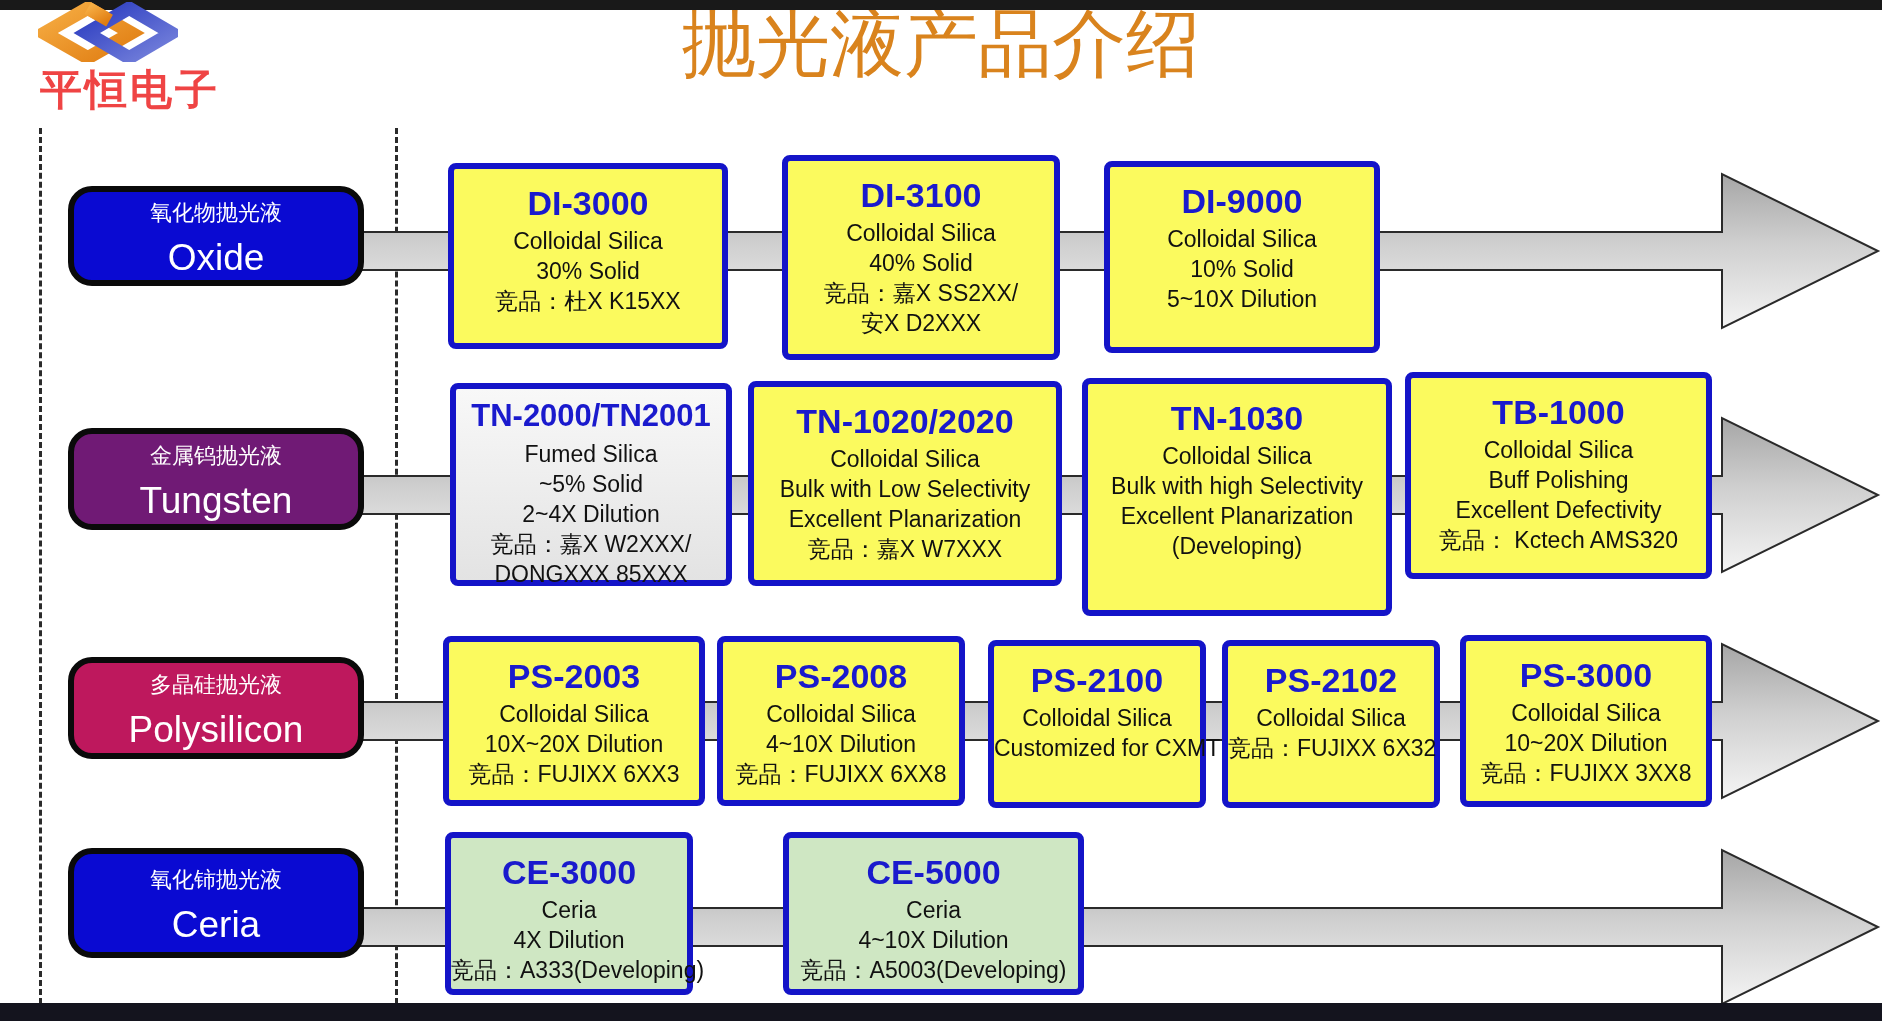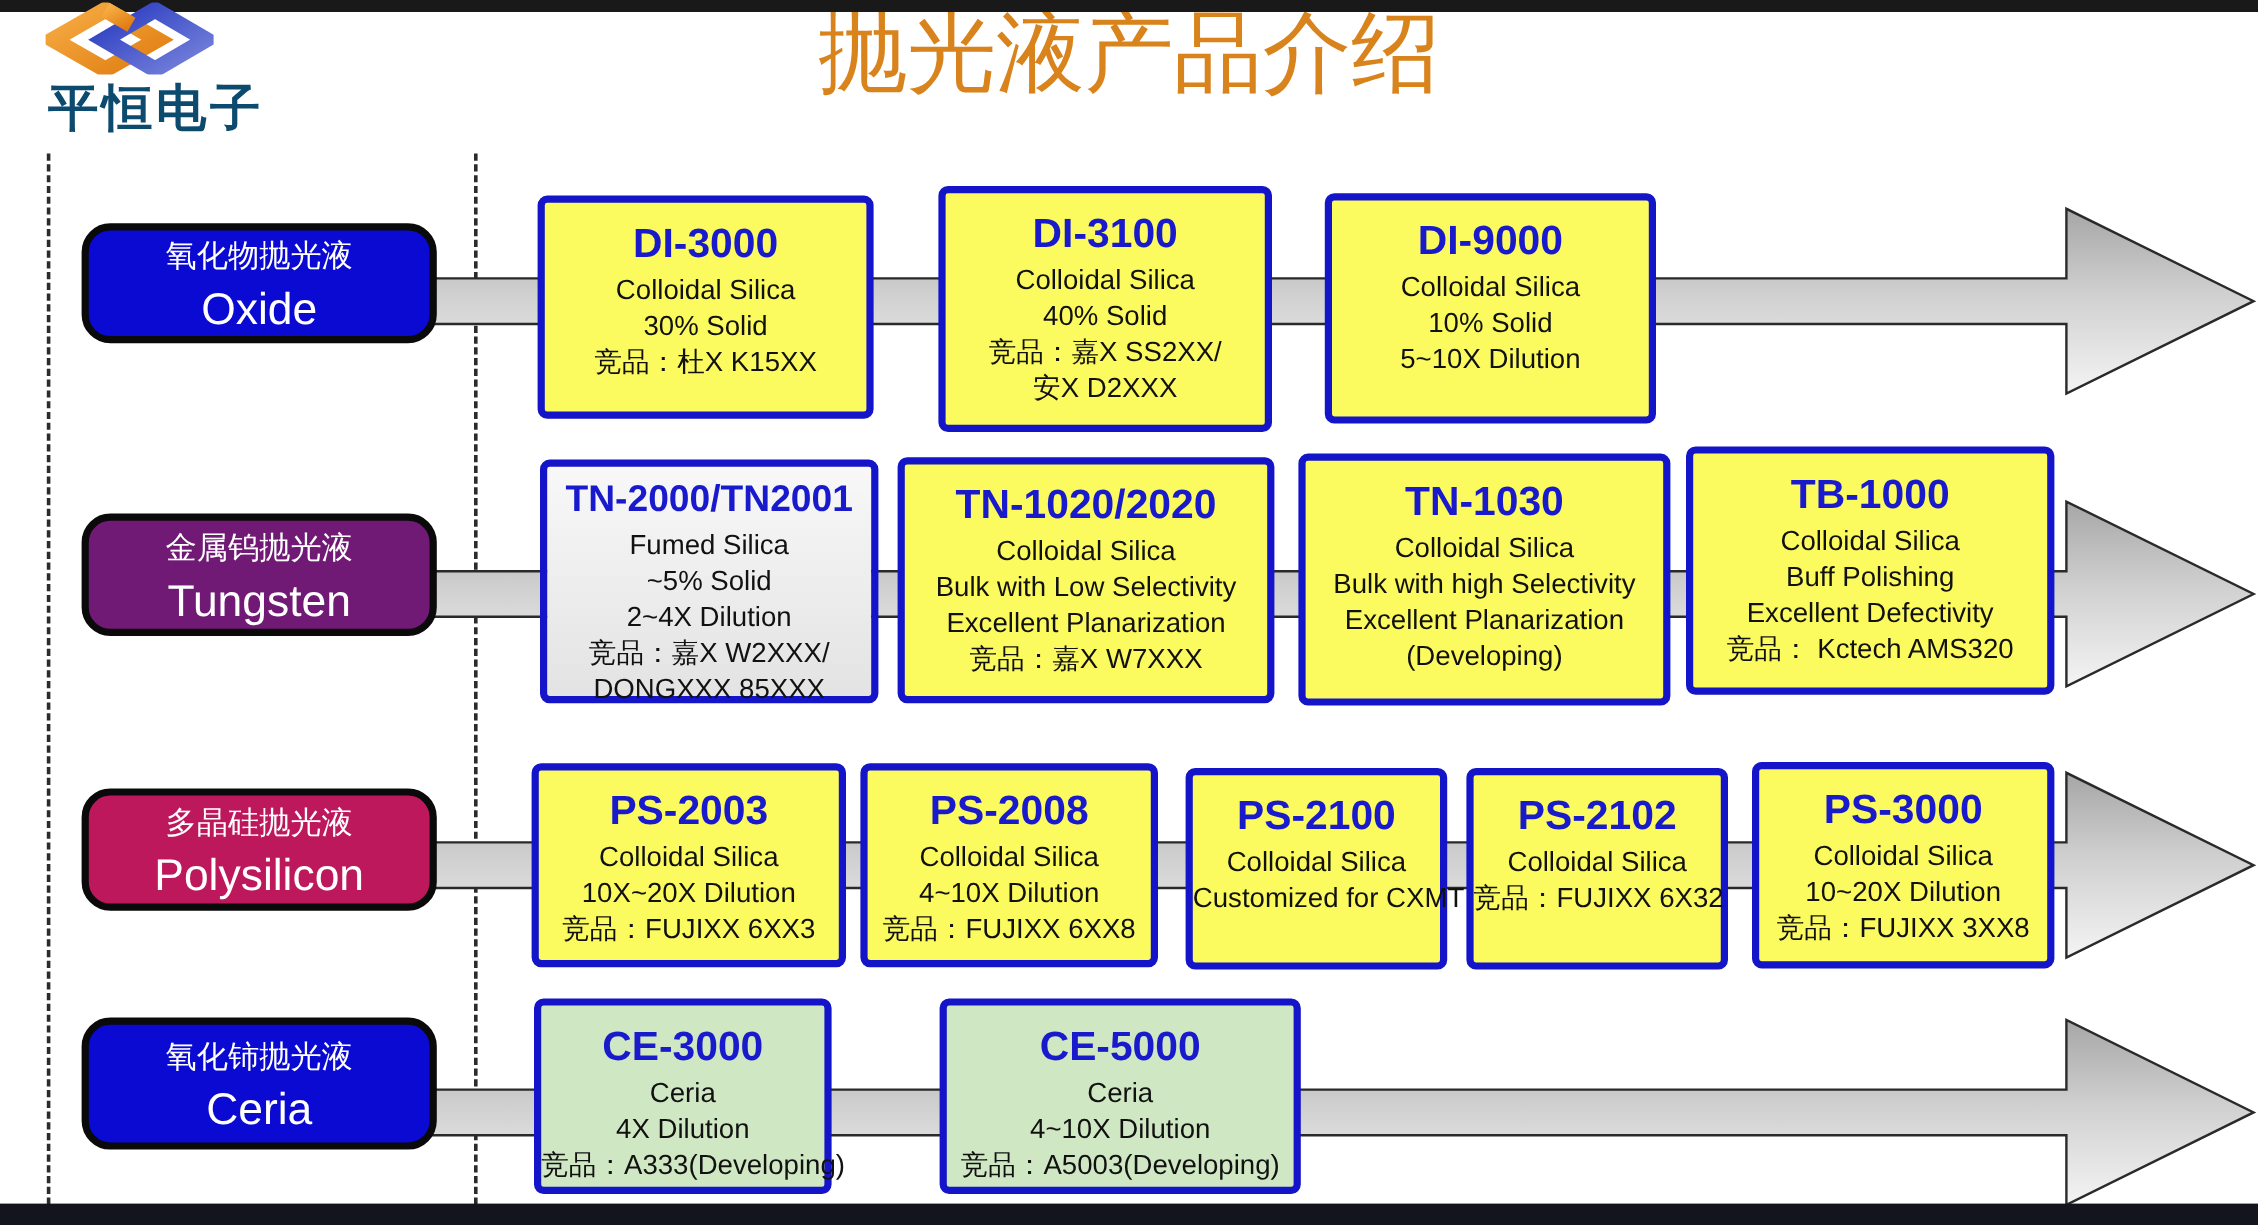--- a/index.html
+++ b/index.html
@@ -8,39 +8,39 @@
     font-family:"Liberation Sans","DejaVu Sans",sans-serif;
   }
   .topbar{position:absolute;left:0;top:0;width:1882px;height:10px;background:#191919;z-index:5;}
   .bottombar{position:absolute;left:0;top:1003px;width:1882px;height:18px;background:#14141e;z-index:5;}
 
   
   .dash{position:absolute;top:128px;height:876px;width:0;border-left:3px dashed #2b2b2b;z-index:0;}
 
   
   .logo{position:absolute;left:38px;top:2px;z-index:6;}
-  .logo-text{position:absolute;left:40px;top:62px;font-size:42px;font-weight:bold;color:#0c4a6e;letter-spacing:3px;z-index:6;}
+  .logo-text{position:absolute;left:40px;top:62px;font-size:42px;font-weight:bold;color:#ef4444;letter-spacing:3px;z-index:6;}
   .slide-title{
     position:absolute;left:0;right:0;top:-6px;text-align:center;
     font-size:74px;line-height:100px;color:#d9831d;font-weight:500;z-index:1;
   }
 
   
   .arrow{position:absolute;z-index:1;}
 
   
   .cat{
     position:absolute;z-index:3;border:6px solid #0a0a0a;border-radius:24px;
     color:#ffffff;display:flex;flex-direction:column;justify-content:center;align-items:center;
     text-align:center;box-sizing:border-box;
   }
   .cat-blue{background:#0a0ad2;}
   .cat-purple{background:#701a75;}
   .cat-green{background:#be185d;}
-  .cat-zh{font-size:26px;line-height:44px;}
+  .cat-zh{font-size:22px;line-height:44px;}
   .cat-en{font-size:37px;line-height:46px;}
 
   
   .box{
     position:absolute;z-index:2;border:6px solid #1414c8;border-radius:8px;
     box-sizing:border-box;text-align:center;padding-top:12px;
   }
   .box.pad-sm{padding-top:5px;}
   .box-yellow{background:#fbfa5e;}
   .box-gray{background:linear-gradient(180deg,#f8f8f8 0%,#e3e3e3 100%);}
@@ -147,21 +147,21 @@
   </div>
   <div class="box box-yellow" style="left:748px;top:381px;width:314px;height:205px">
     <div class="btitle">TN-1020/2020</div>
     <div class="blines">
         <div class="bline">Colloidal Silica</div>
         <div class="bline">Bulk with Low Selectivity</div>
         <div class="bline">Excellent Planarization</div>
         <div class="bline">竞品：嘉X W7XXX</div>
       </div>
   </div>
-  <div class="box box-yellow" style="left:1082px;top:378px;width:310px;height:210px">
+  <div class="box box-yellow" style="left:1082px;top:378px;width:310px;height:238px">
     <div class="btitle">TN-1030</div>
     <div class="blines">
         <div class="bline">Colloidal Silica</div>
         <div class="bline">Bulk with high Selectivity</div>
         <div class="bline">Excellent Planarization</div>
         <div class="bline">(Developing)</div>
       </div>
   </div>
   <div class="box box-yellow" style="left:1405px;top:372px;width:307px;height:207px">
     <div class="btitle">TB-1000</div>

